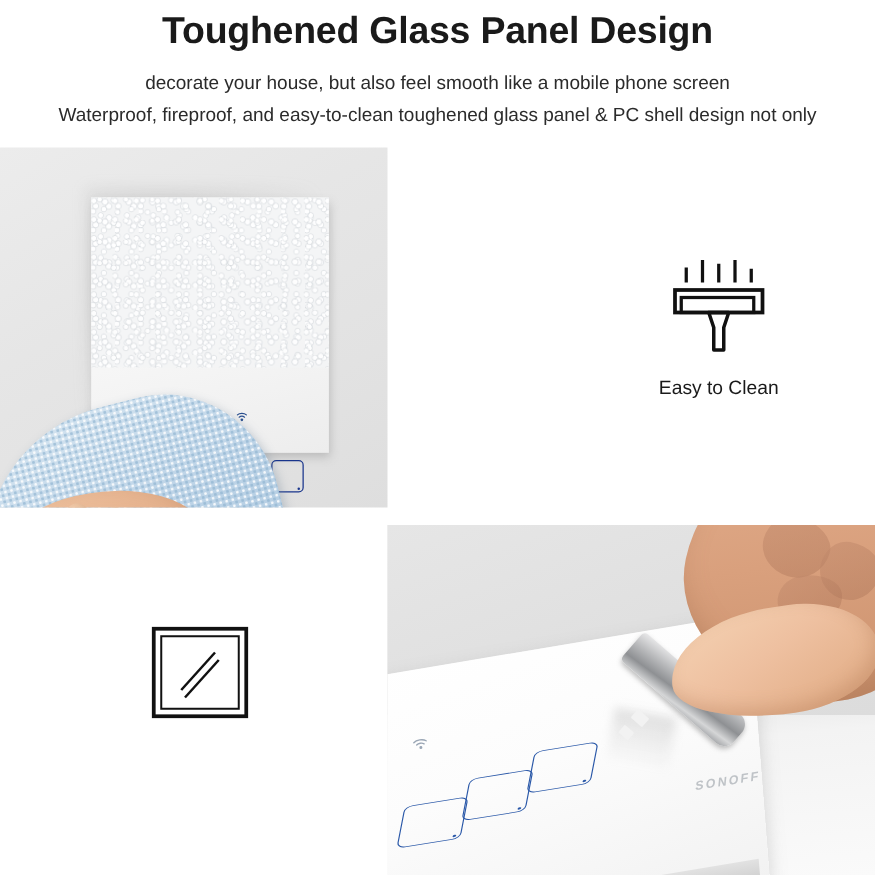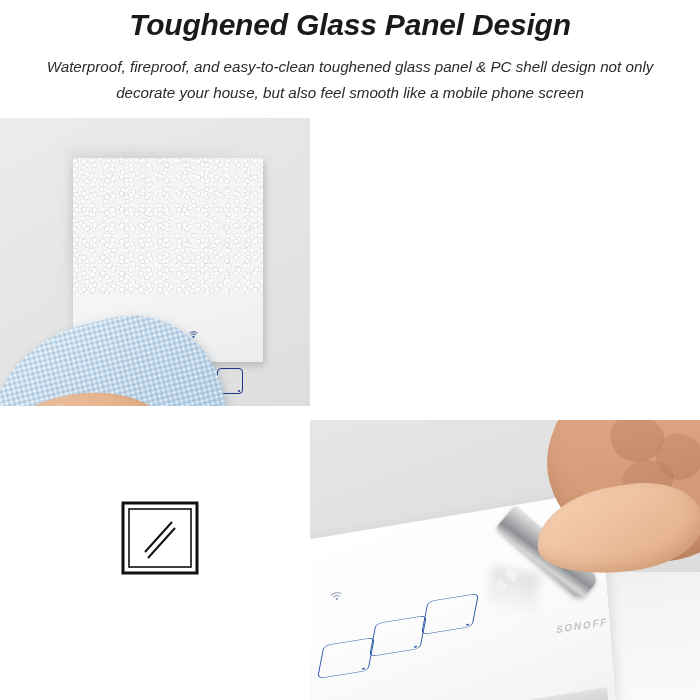--- a/index.html
+++ b/index.html
@@ -22,21 +22,20 @@
   }
 
   
   .header {
     position: absolute;
     left: 0;
     top: 0;
     width: 700px;
     height: 112px;
     text-align: center;
-    font-style: italic;
   }
   .title {
     position: absolute;
     left: 0;
     top: 6px;
     width: 700px;
     font-size: 30px;
     font-weight: bold;
     color: #1a1a1a;
     letter-spacing: -0.2px;
@@ -411,22 +410,22 @@
   .knuckle.kn3 { left: 312px; top: 40px; width: 52px; height: 40px; transform: rotate(-6deg); }
 </style>
 </head>
 <body>
 
 <div class="page">
 
   <div class="header">
     <div class="title">Toughened Glass Panel Design</div>
     <div class="subtitle">
+      <span class="sline">decorate your house, but also feel smooth like a mobile phone screen</span>
       <span class="sline">Waterproof, fireproof, and easy-to-clean toughened glass panel &amp; PC shell design not only</span>
-      <span class="sline">decorate your house, but also feel smooth like a mobile phone screen</span>
     </div>
   </div>
 
   <div class="photo-wipe">
     <div class="wipe-shadow"></div>
     <div class="wipe-panel"></div>
     <div class="wipe-foam"></div>
 
     <div class="wipe-wifi">
       <svg viewBox="0 0 10 11" width="9" height="10" aria-hidden="true">
@@ -451,20 +450,39 @@
     <div class="cloth"></div>
     <div class="cloth-fold"></div>
     <div class="hand-wipe"></div>
     <div class="finger f1">
         <span class="nail"></span>
       </div>
     <div class="finger f2"></div>
 
   </div>
 
+  <div class="icon-clean">
+    <div class="glyph">
+      <svg viewBox="0 0 92 82" width="92" height="82" aria-hidden="true">
+
+        <line x1="20" y1="8" x2="20" y2="20" stroke="#111" stroke-width="2.6"></line>
+        <line x1="33" y1="2" x2="33" y2="20" stroke="#111" stroke-width="2.6"></line>
+        <line x1="46" y1="5" x2="46" y2="20" stroke="#111" stroke-width="2.6"></line>
+        <line x1="59" y1="2" x2="59" y2="20" stroke="#111" stroke-width="2.6"></line>
+        <line x1="72" y1="9" x2="72" y2="20" stroke="#111" stroke-width="2.6"></line>
+
+        <rect x="11" y="26" width="70" height="18" fill="none" stroke="#111" stroke-width="3"></rect>
+
+        <rect x="16" y="32" width="58" height="12" fill="none" stroke="#111" stroke-width="2.6"></rect>
+
+        <path d="M38 44 L54 44 L50 56 L50 74 L42 74 L42 56 Z" fill="none" stroke="#111" stroke-width="2.8" stroke-linejoin="round"></path>
+      </svg>
+    </div>
+    <div class="caption">Easy to Clean</div>
+  </div>
 
   <div class="icon-glass">
     <div class="glyph">
       <svg viewBox="0 0 80 76" width="80" height="76" aria-hidden="true">
         <rect x="3" y="3" width="74" height="70" fill="none" stroke="#111" stroke-width="3"></rect>
         <rect x="9" y="9" width="62" height="58" fill="none" stroke="#111" stroke-width="1.6"></rect>
         <line x1="25" y1="52" x2="52" y2="22" stroke="#111" stroke-width="2"></line>
         <line x1="28" y1="58" x2="55" y2="28" stroke="#111" stroke-width="2"></line>
       </svg>
     </div>

